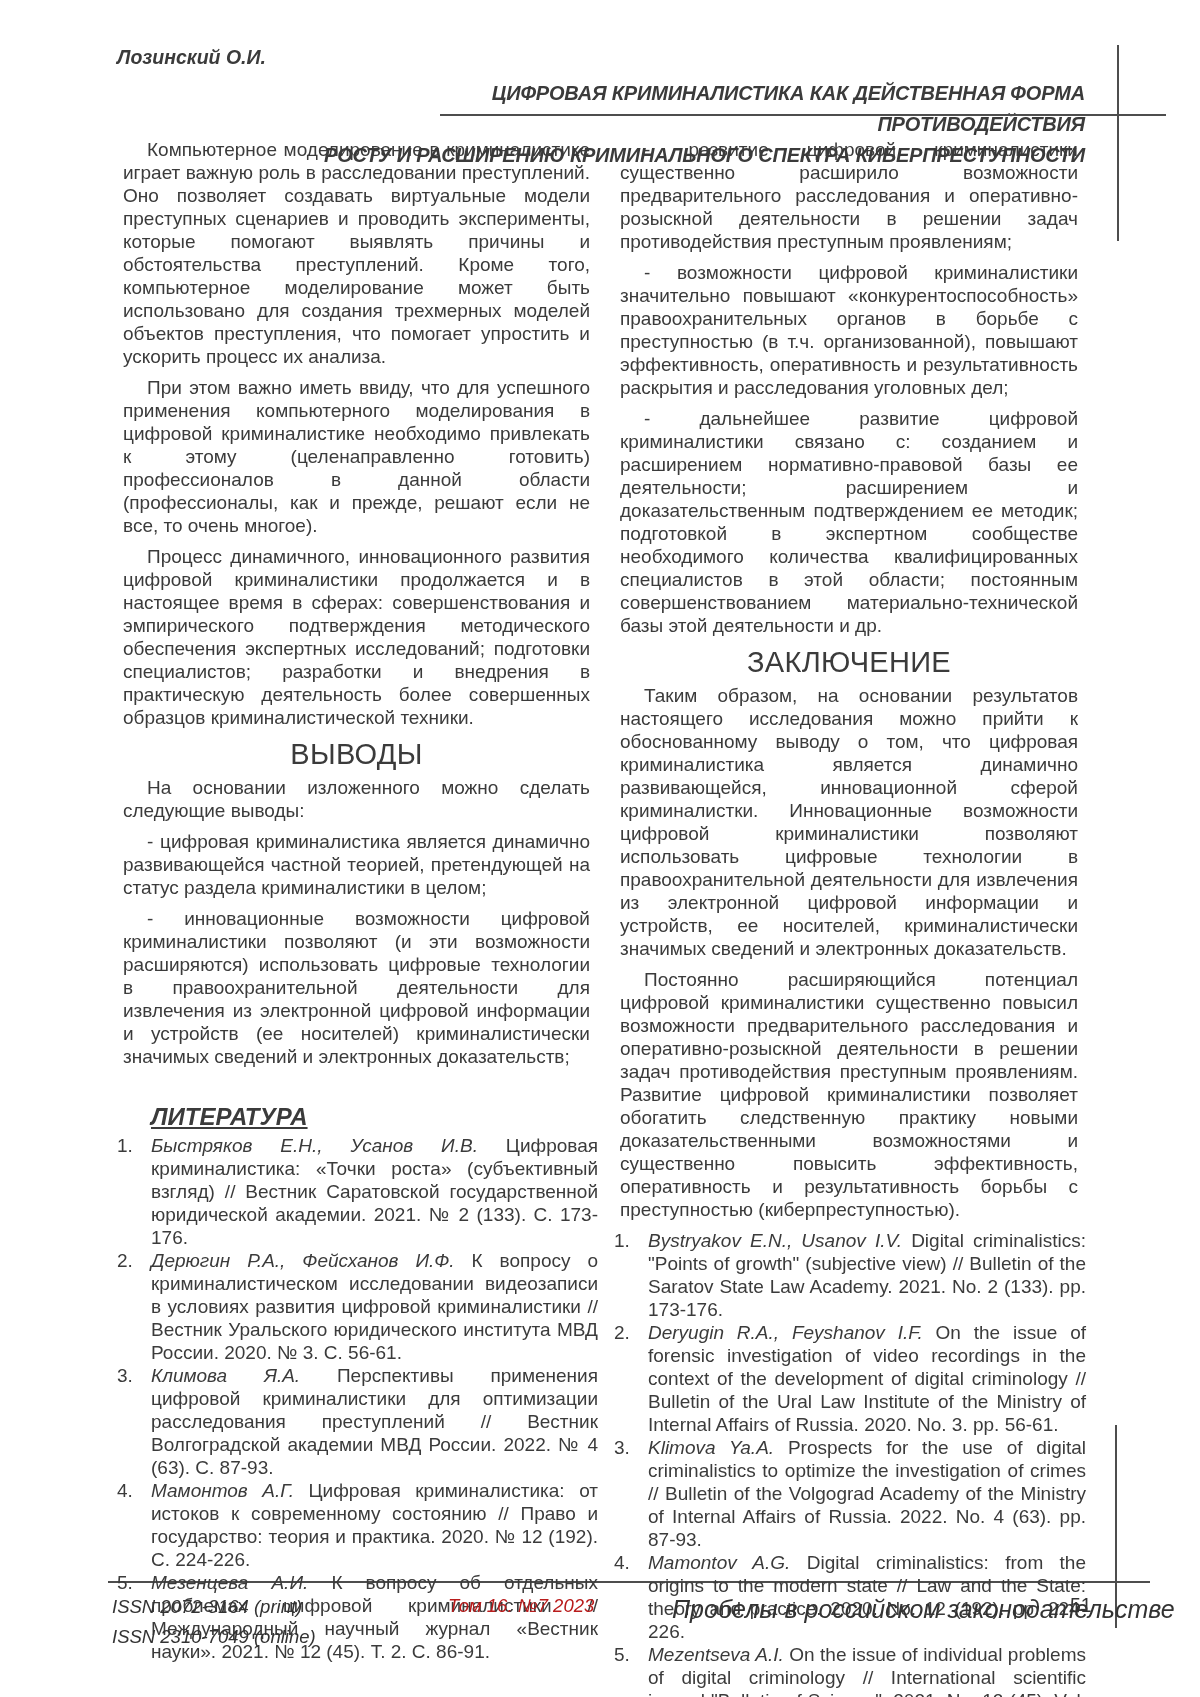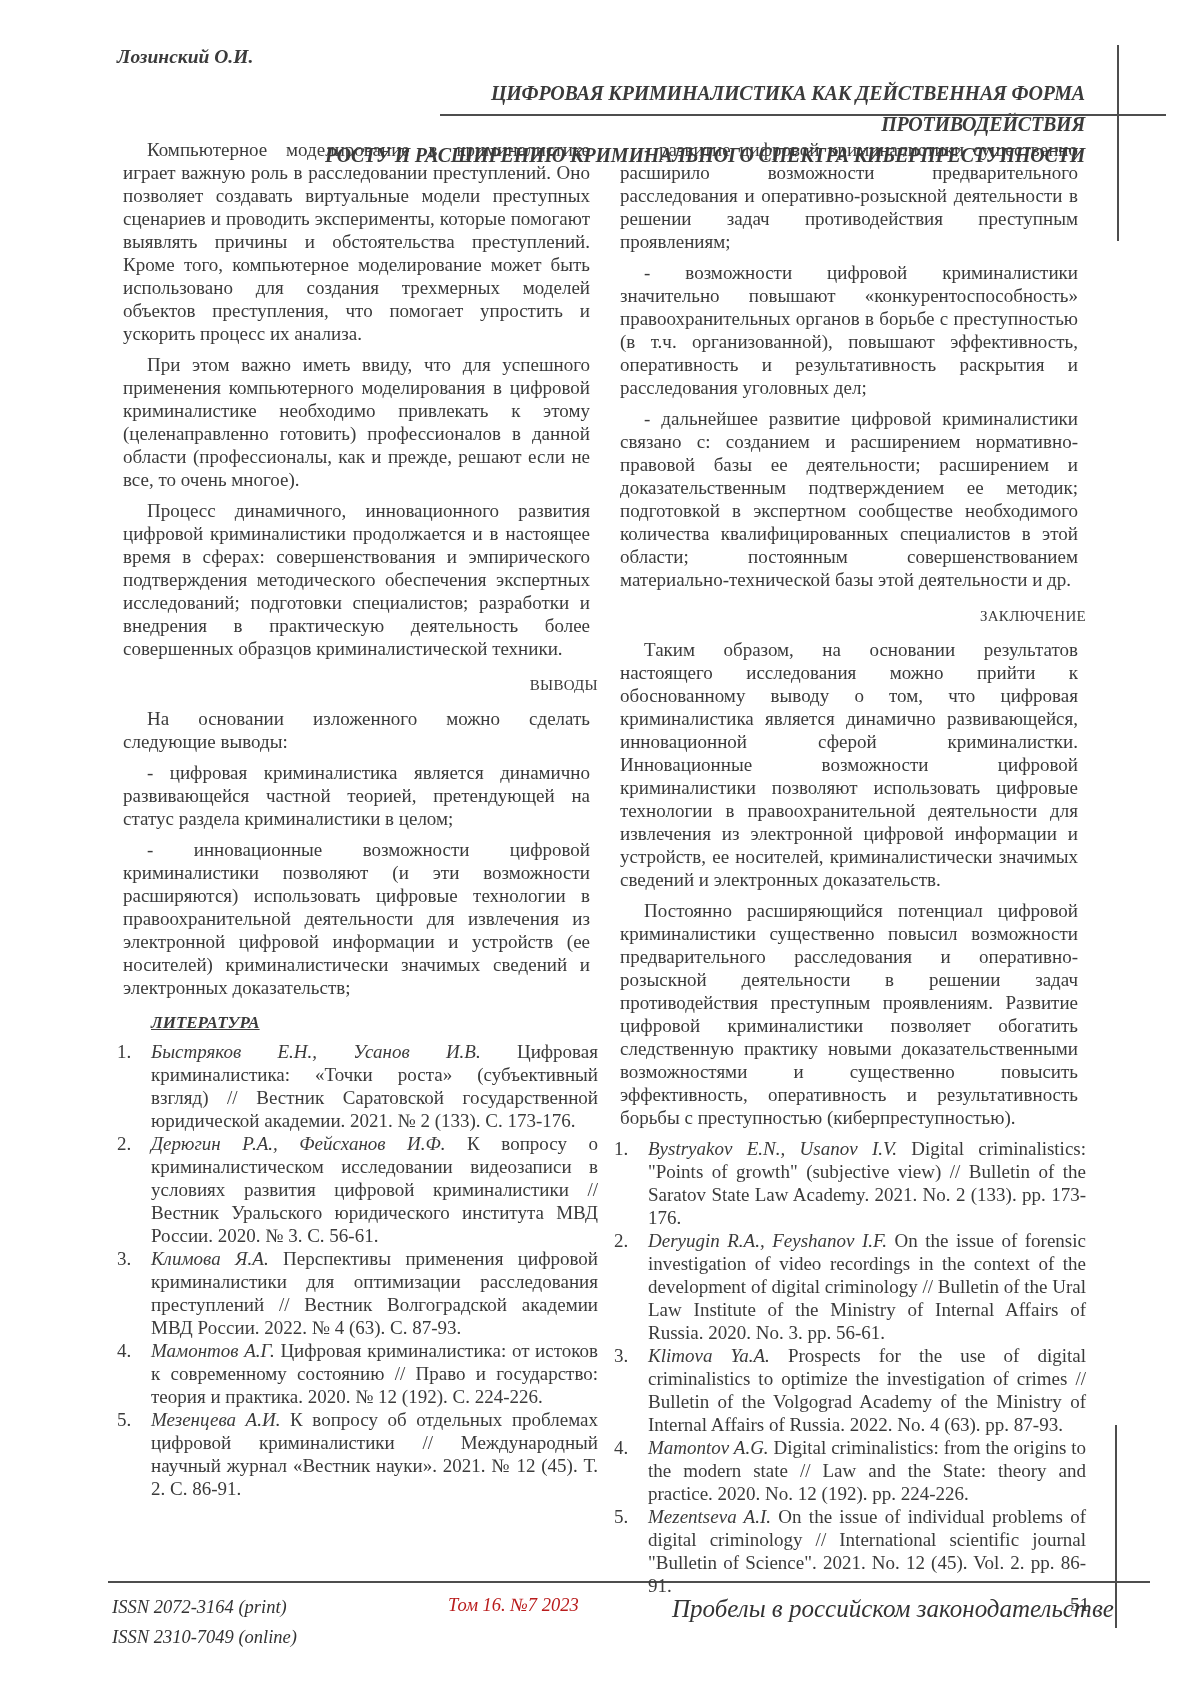--- a/index.html
+++ b/index.html
@@ -1,19 +1,19 @@
 <!DOCTYPE html>
 <html lang="ru"><head>
 <meta charset="utf-8">
 <style>
   html, body { margin:0; padding:0; }
   .page {
     position:relative; width:1200px; height:1697px;
     background:#ffffff; overflow:hidden;
-    font-family:Liberation Serif, serif;
+    font-family:Liberation Sans, sans-serif;
     color:#3b3b3b;
   }
   
   .header-author {
     position:absolute; left:117px; top:46px;
     font-size:19.5px; font-weight:bold; font-style:italic;
   }
   .header-title {
     position:absolute; right:115px; top:42px; width:790px;
     text-align:right; font-size:20px; line-height:31px;
@@ -28,25 +28,25 @@
   
   .column {
     position:absolute; top:130px;
     font-size:19px; line-height:23px; text-align:justify;
     hyphens:auto; -webkit-hyphens:auto;
   }
   .column.left  { left:115px; width:483px; }
   .column.right { left:612px; width:474px; }
   .body-par { margin:8px; text-indent:24px; }
   .section-heading {
-    margin:14px 0 10px 0; font-size:15px; font-weight:normal;
-    letter-spacing:0.3px; text-indent:0; text-align:right;
+    margin:14px 0 10px 0; font-size:29px; font-weight:normal;
+    letter-spacing:0.3px; text-indent:0; text-align:center;
   }
   .ref-heading {
-    margin:12px 0 6px 36px; font-size:17px;
+    margin:37px 0 6px 36px; font-size:24px;
     font-style:italic; font-weight:bold; text-decoration:underline;
     text-align:left;
   }
   ol.refs { list-style:none; margin:0; padding:0; }
   ol.refs li { position:relative; padding-left:36px; margin:0; }
   .ref-num { position:absolute; left:2px; top:0; font-style:normal; }
   .ref-authors { font-style:italic; }
   li.spaced { margin-top:14px; }
   
   .footer-issn {

